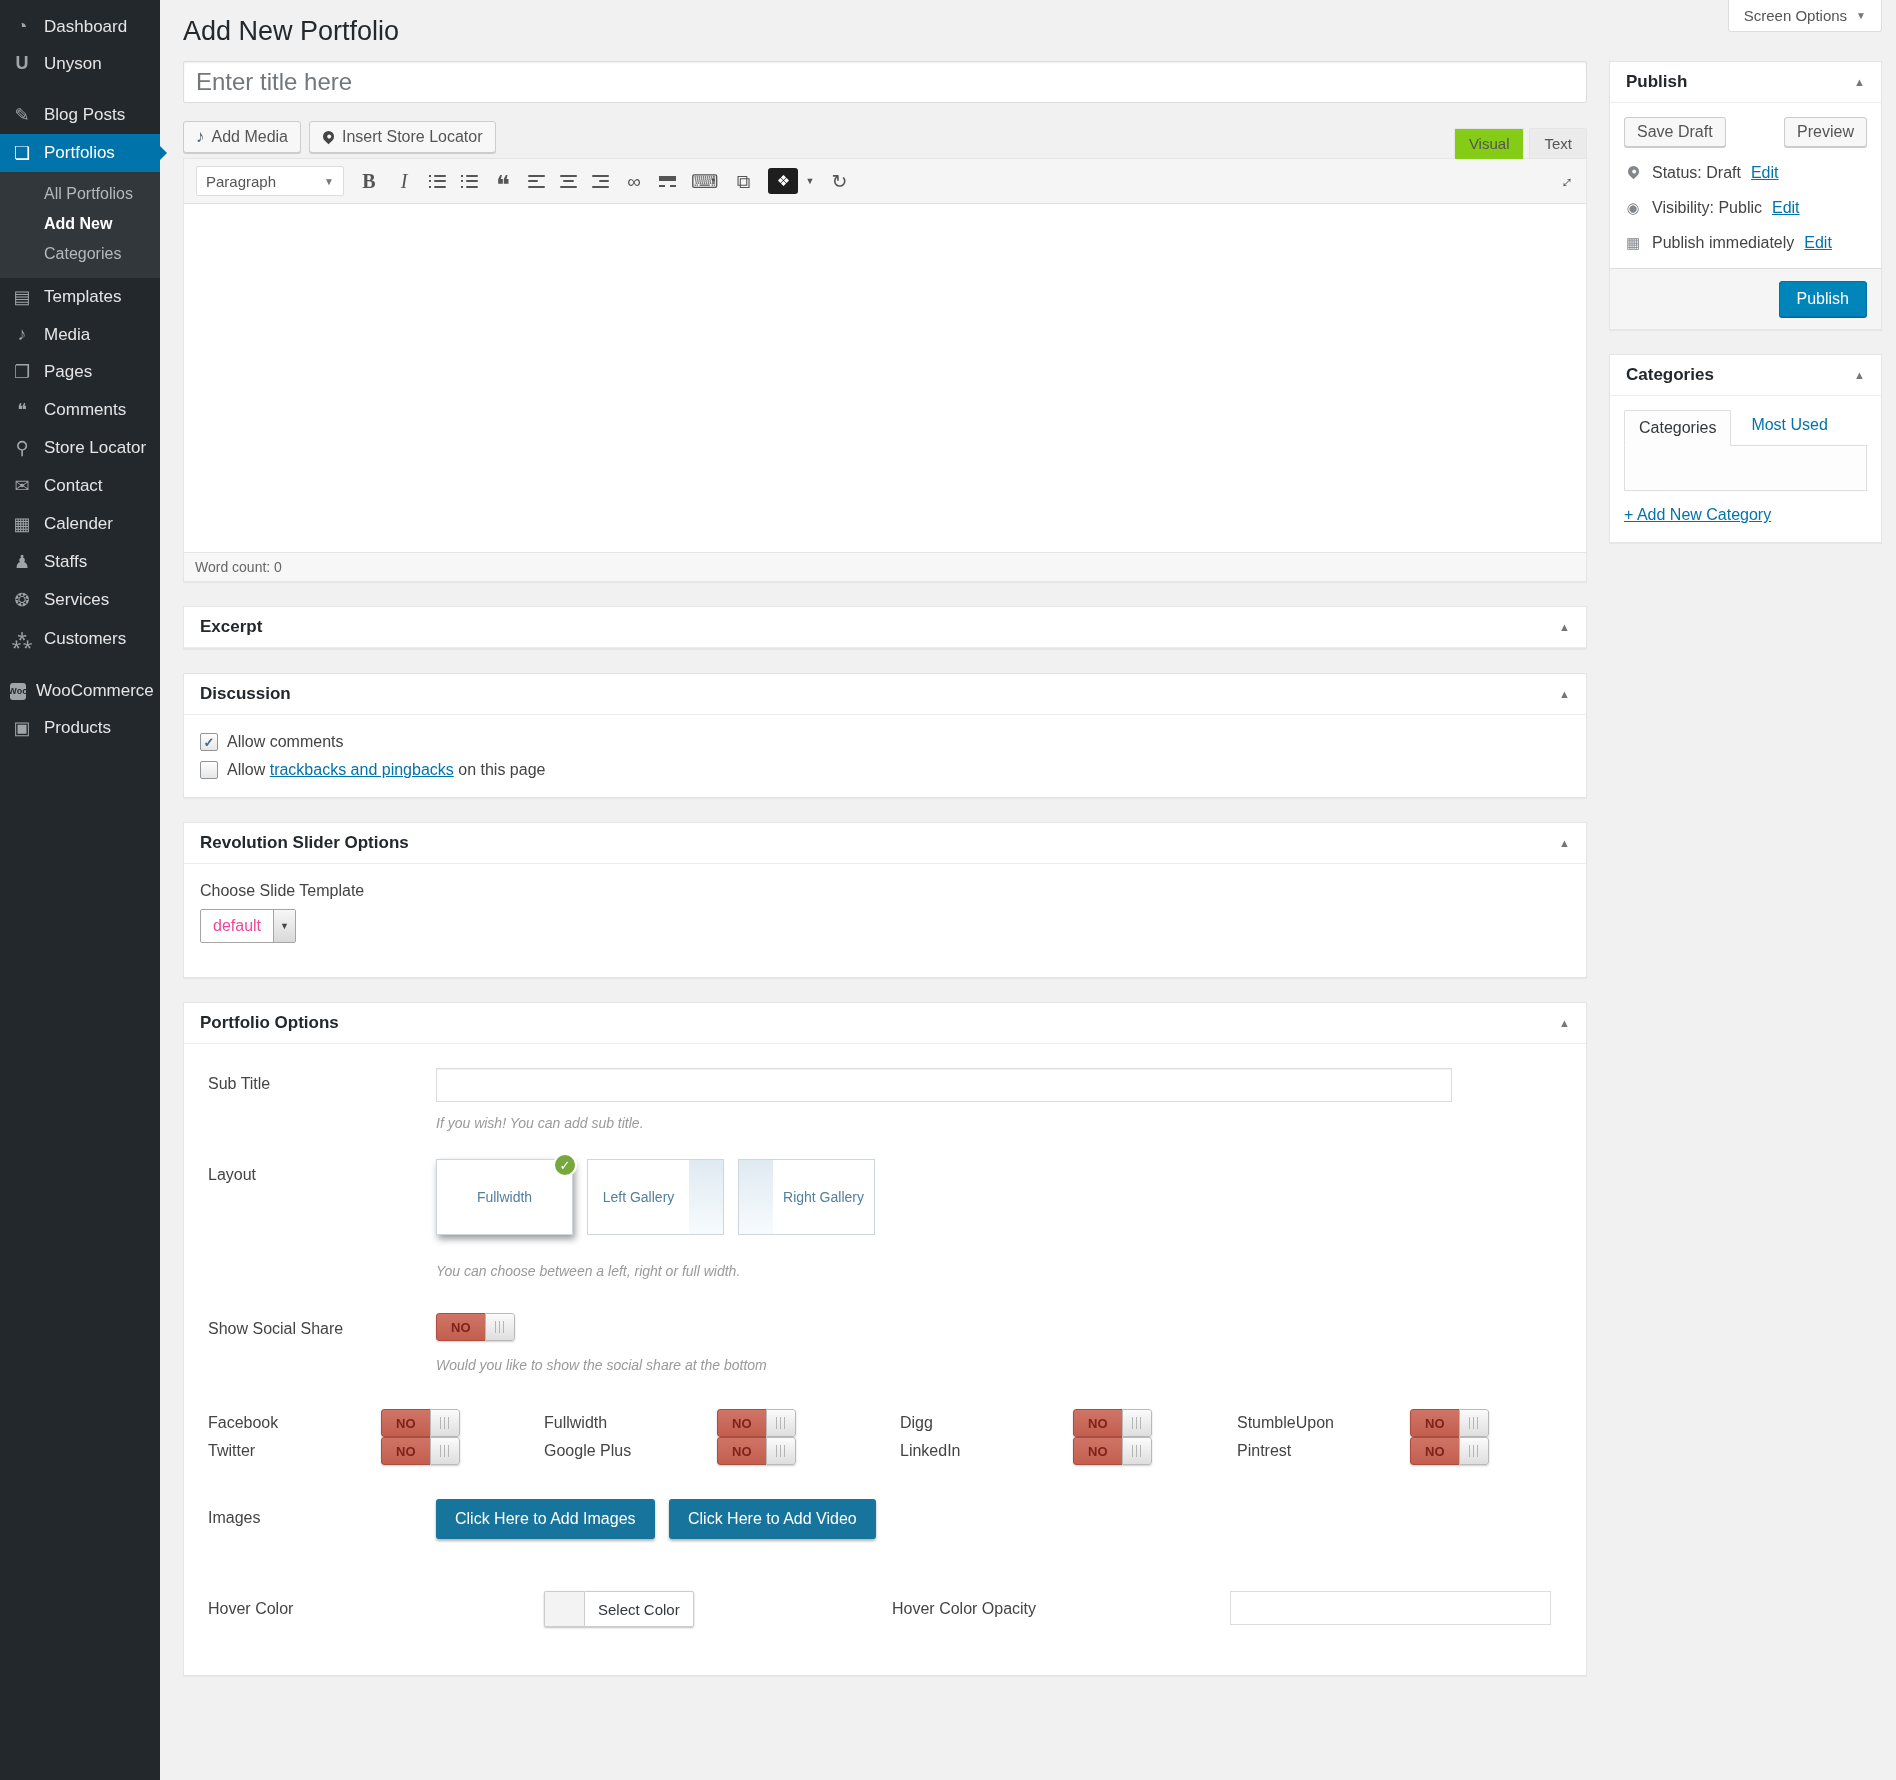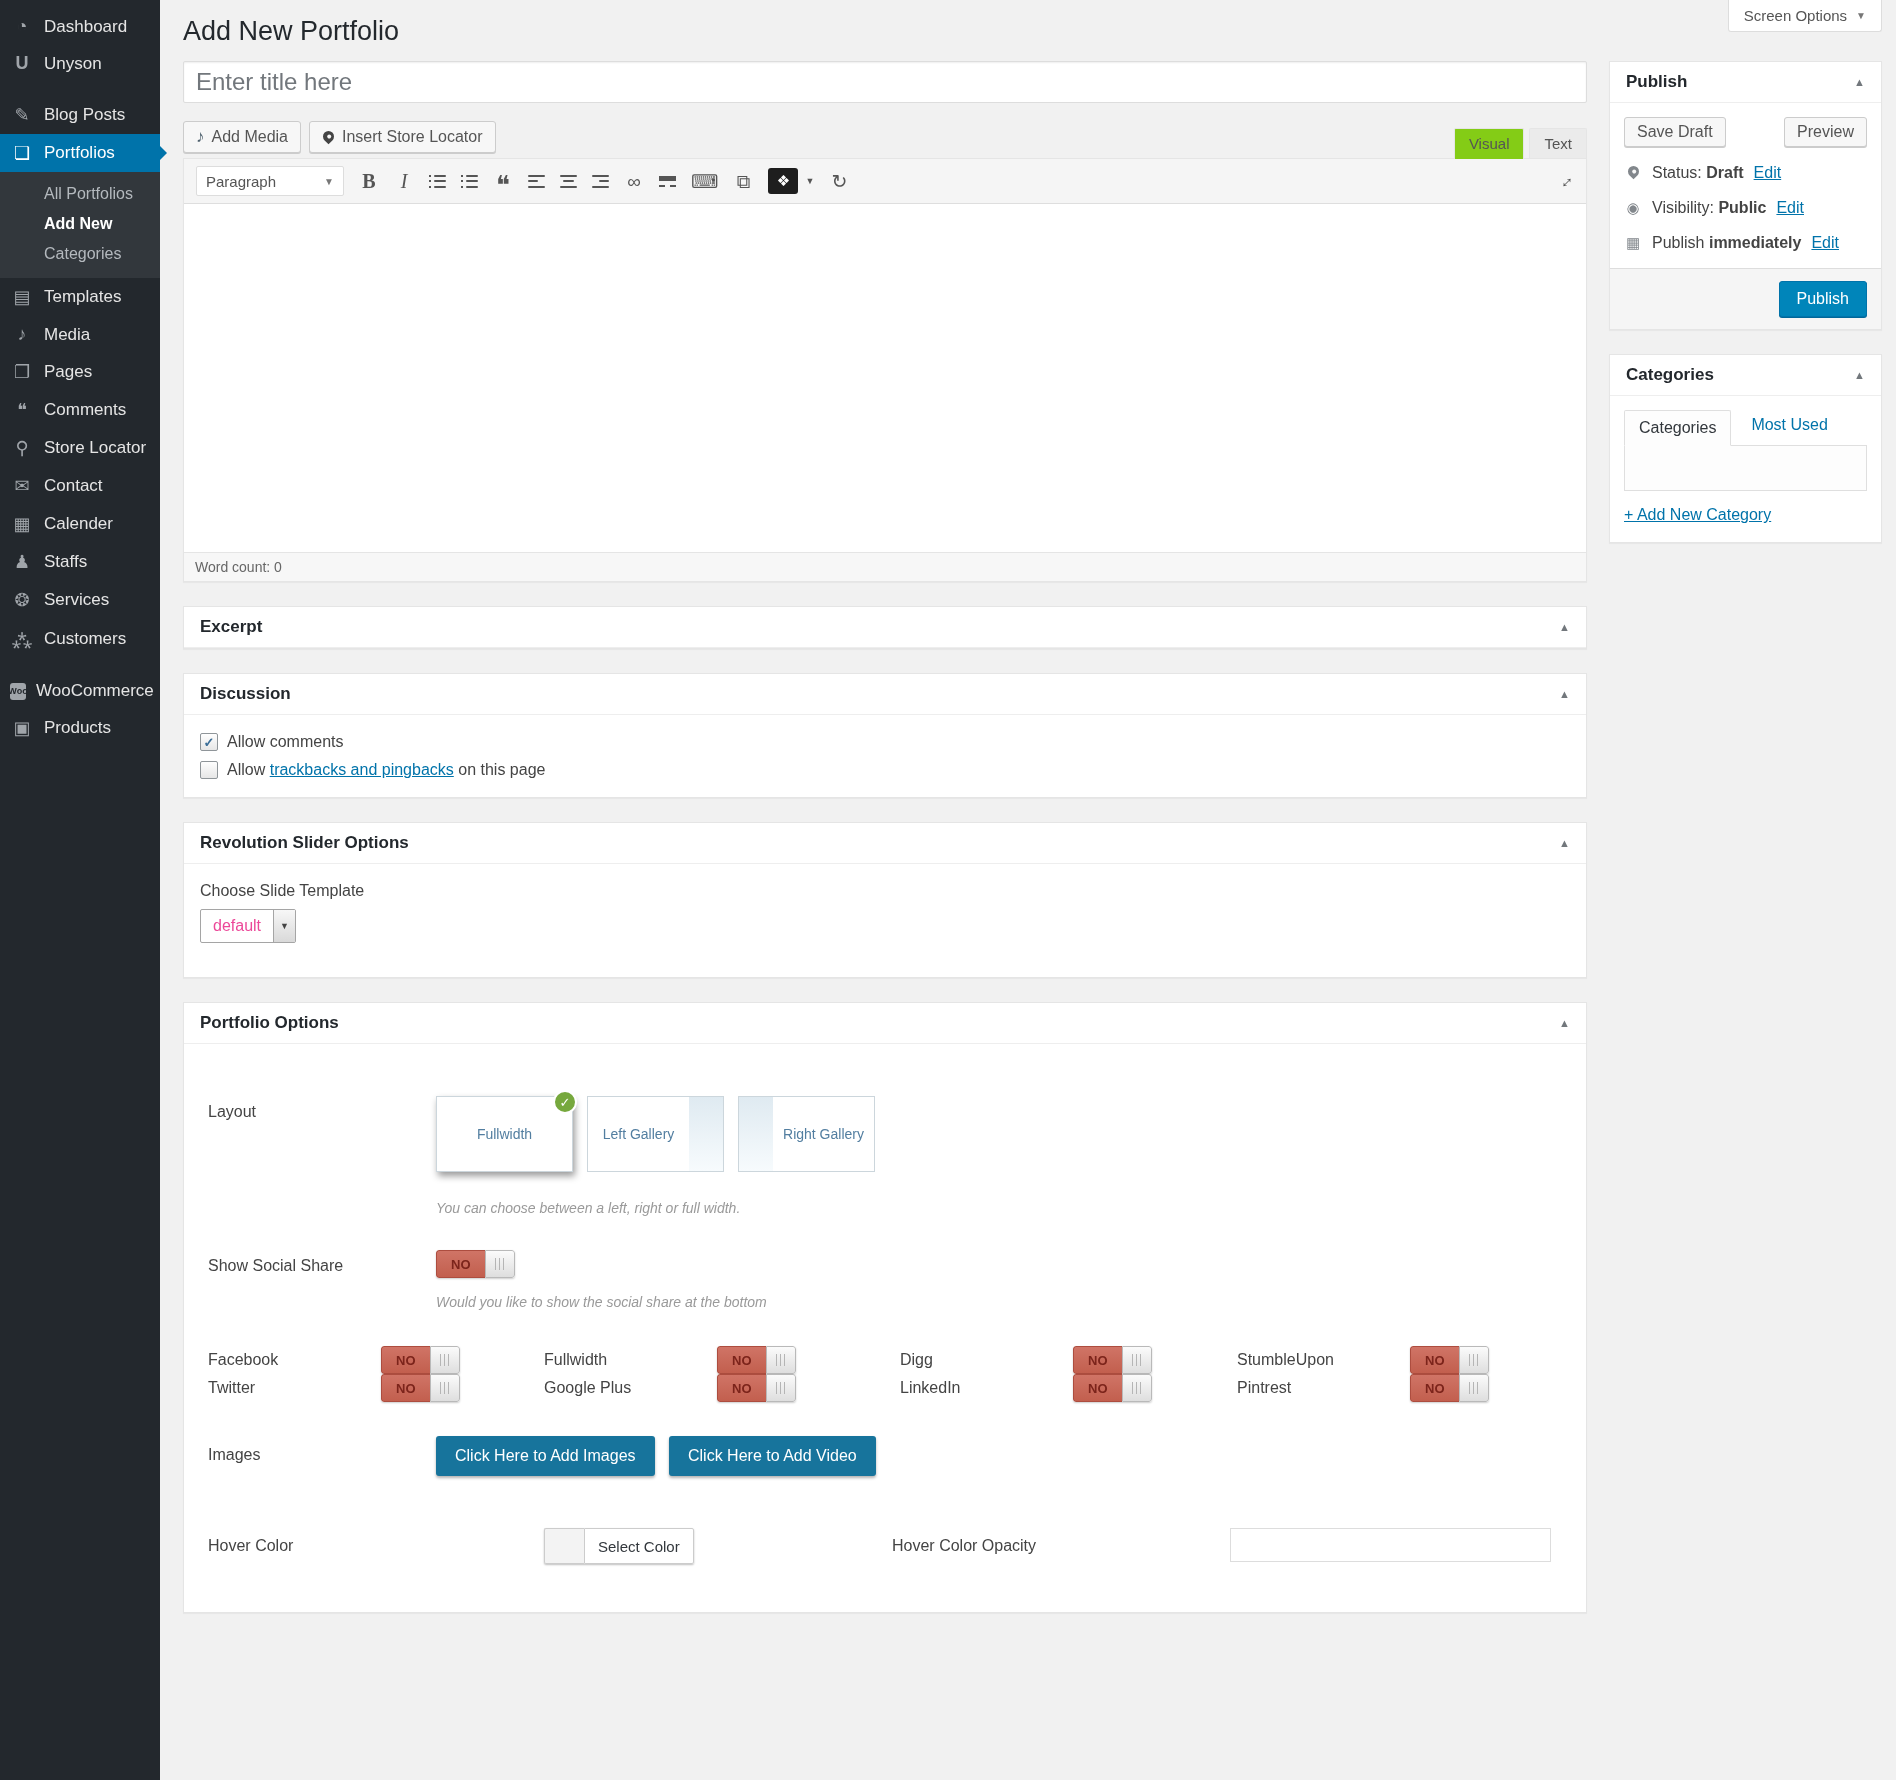--- a/index.html
+++ b/index.html
@@ -126,21 +126,21 @@
 .op-input{width:321px;height:34px;border:1px solid #ddd;outline:none;padding:0 8px;font-size:15px;background:#fff}
 
 
 .col-side .postbox.no-top{margin-top:0}
 .pub-btns{display:flex;justify-content:space-between;padding:14px 14px 8px}
 .misc-row{display:flex;align-items:center;gap:10px;padding:9px 14px 8px;font-size:16px;color:#444;flex-wrap:wrap}
 .misc-ic{color:#82878c;width:18px;text-align:center;font-size:15px;flex-shrink:0}
 .misc-ic .pin-ic{background:#82878c}
 .pub-footer{margin-top:8px;background:#f5f5f5;border-top:1px solid #ddd;padding:12px 14px;display:flex;justify-content:flex-end}
 .btn-primary{background:#0085ba;border:1px solid #0073aa;box-shadow:0 1px 0 #006799;color:#fff;border-radius:3px;padding:8px 17px;font-size:16px;cursor:pointer;font-family:inherit}
-.b{font-weight:bold}
+.b{font-weight:normal}
 
 .cat-body{padding:14px 14px 18px}
 .cat-tabs{display:flex;align-items:flex-end;gap:20px;position:relative;z-index:1}
 .cat-tab-active{background:#fdfdfd;border:1px solid #dfdfdf;border-bottom:1px solid #fdfdfd;margin-bottom:-1px;padding:8px 14px;font-size:16px;color:#32373c;border-radius:2px 2px 0 0;cursor:pointer}
 .cat-tab-link{font-size:16px;padding-bottom:11px;cursor:pointer}
 .cat-panel{border:1px solid #dfdfdf;background:#fdfdfd;height:46px}
 .add-cat{display:inline-block;margin-top:15px;font-size:16px}
 </style>
 </head>
 <body>
@@ -349,20 +349,27 @@
       </div>
 
       
       <div class="postbox">
         <div class="pb-head">
           <span class="pb-title">Portfolio Options</span>
           <button class="pb-toggle">▲</button>
         </div>
         <div class="po-body">
 
+          <div class="po-row first">
+            <div class="po-label">Sub Title</div>
+            <div class="po-field">
+              <input class="sub-input" type="text" style="">
+              <div class="hint">If you wish! You can add sub title.</div>
+            </div>
+          </div>
 
           <div class="po-row">
             <div class="po-label">Layout</div>
             <div class="po-field">
               <div class="thumbs">
                 <div class="thumb selected">
                   <span class="t-label">Fullwidth</span>
                   <span class="check-badge">✓</span>
                 </div>
                 <div class="thumb left-g">

